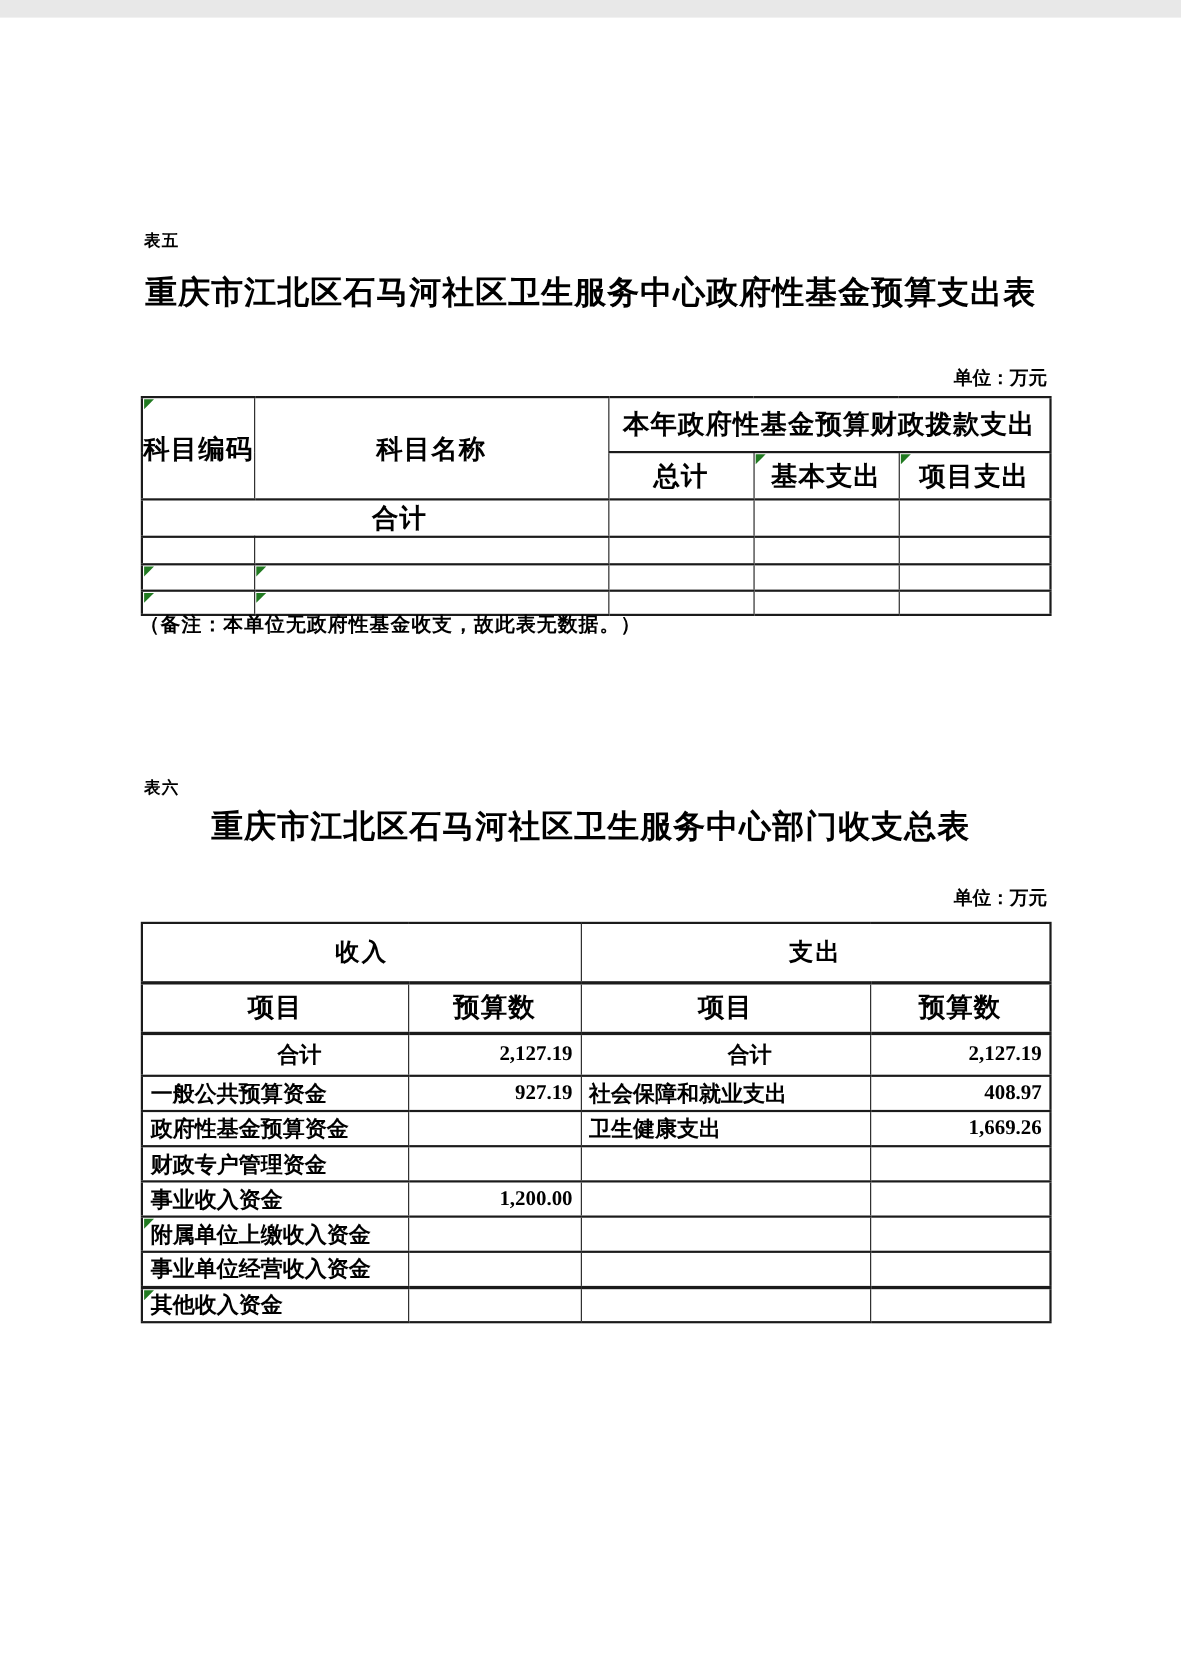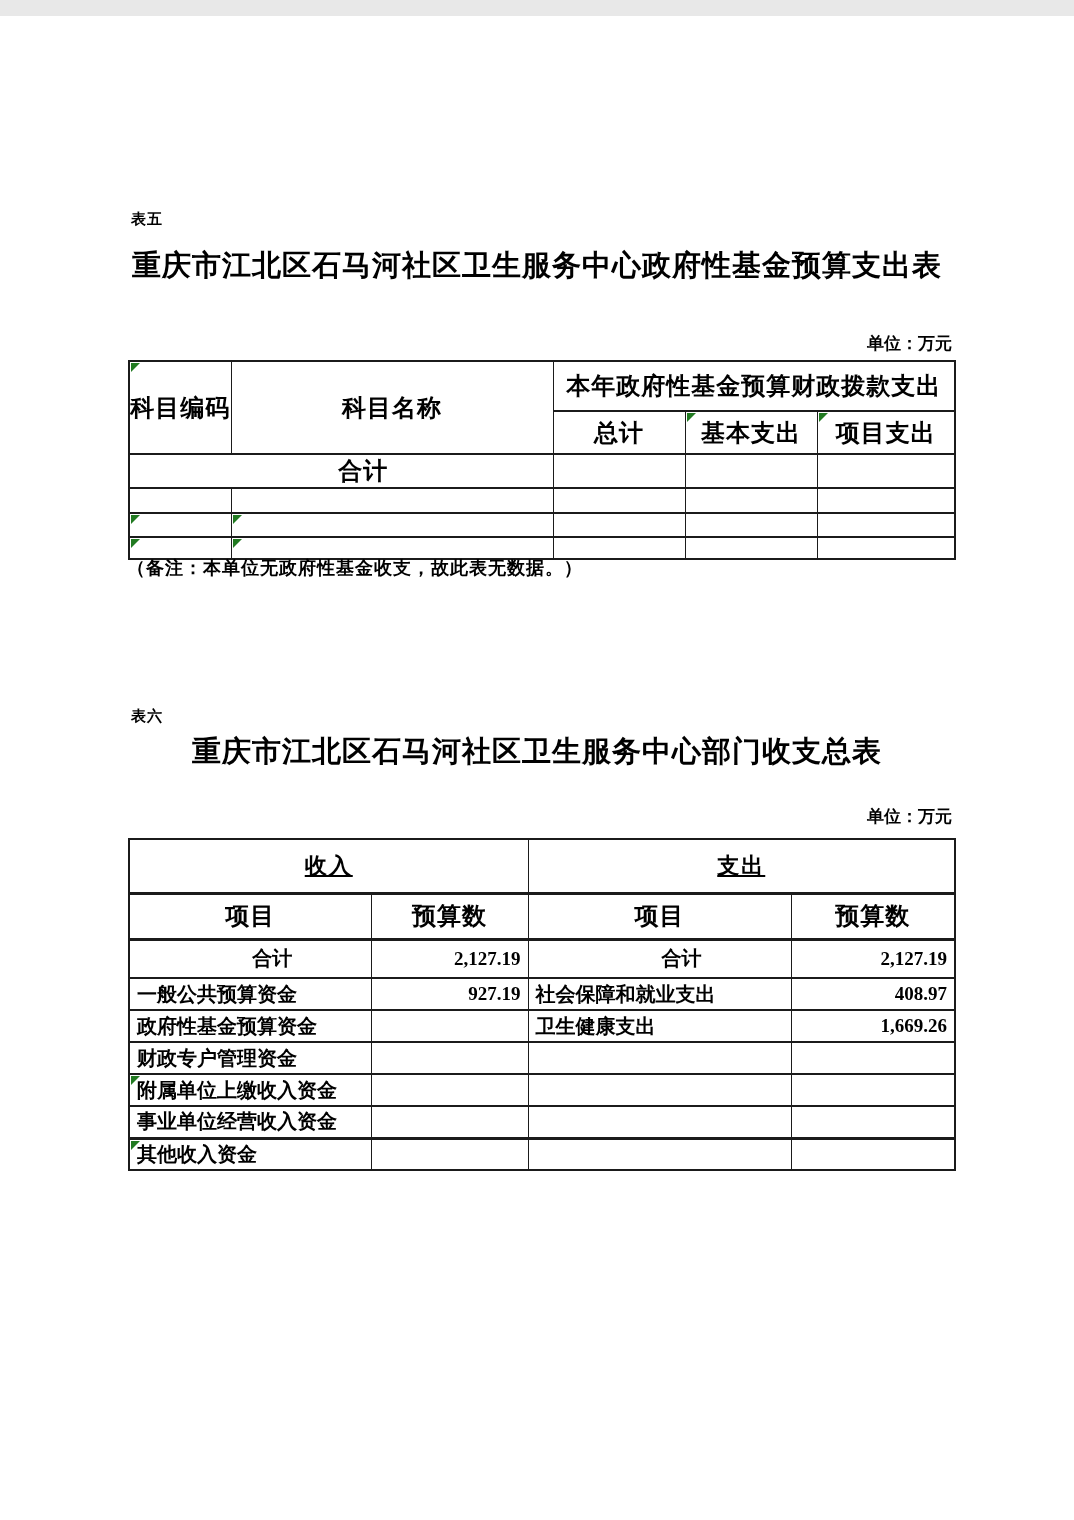--- a/index.html
+++ b/index.html
@@ -64,21 +64,21 @@
 
   
   #t5 .rh50 { height:50px; }
   #t5 .rh43 { height:43px; }
   #t5 .rh26 { height:26px; }
   #t5 .rh25 { height:25px; }
   #t5 .rh24 { height:24px; }
   #t5 .rh22 { height:22px; }
 
   
-  #t6 .rh54 { height:54px;text-decoration:underline; }
+  #t6 .rh54 { height:54px; }
   #t6 .rh46 { height:46px; }
   #t6 .rh39 { height:39px; }
   #t6 .rh32 { height:32px;font-family:Liberation Serif, serif; }
 
   .hd-lg { font-size:22px; letter-spacing:2px; }
   .hd-md { font-size:24px; letter-spacing:1px; }
   .item  { text-align:left;  padding-left:7px;  font-size:20px; }
   .val   { text-align:right; padding-right:7px; font-size:19px; }
   .center{ text-align:center;padding-left:44px; }
 
@@ -207,20 +207,26 @@
       <td class="item">卫生健康支出</td>
       <td class="val">1,669.26</td>
     </tr>
     <tr class="rh32">
       <td class="item">财政专户管理资金</td>
       <td class="val"></td>
       <td class="item"></td>
       <td class="val"></td>
     </tr>
     <tr class="rh32">
+      <td class="item">事业收入资金</td>
+      <td class="val">1,200.00</td>
+      <td class="item"></td>
+      <td class="val"></td>
+    </tr>
+    <tr class="rh32">
       <td class="item"><span class="flag"></span><span>附属单位上缴收入资金</span></td>
       <td class="val"></td>
       <td class="item"></td>
       <td class="val"></td>
     </tr>
     <tr class="rh32">
       <td class="item">事业单位经营收入资金</td>
       <td class="val"></td>
       <td class="item"></td>
       <td class="val"></td>

